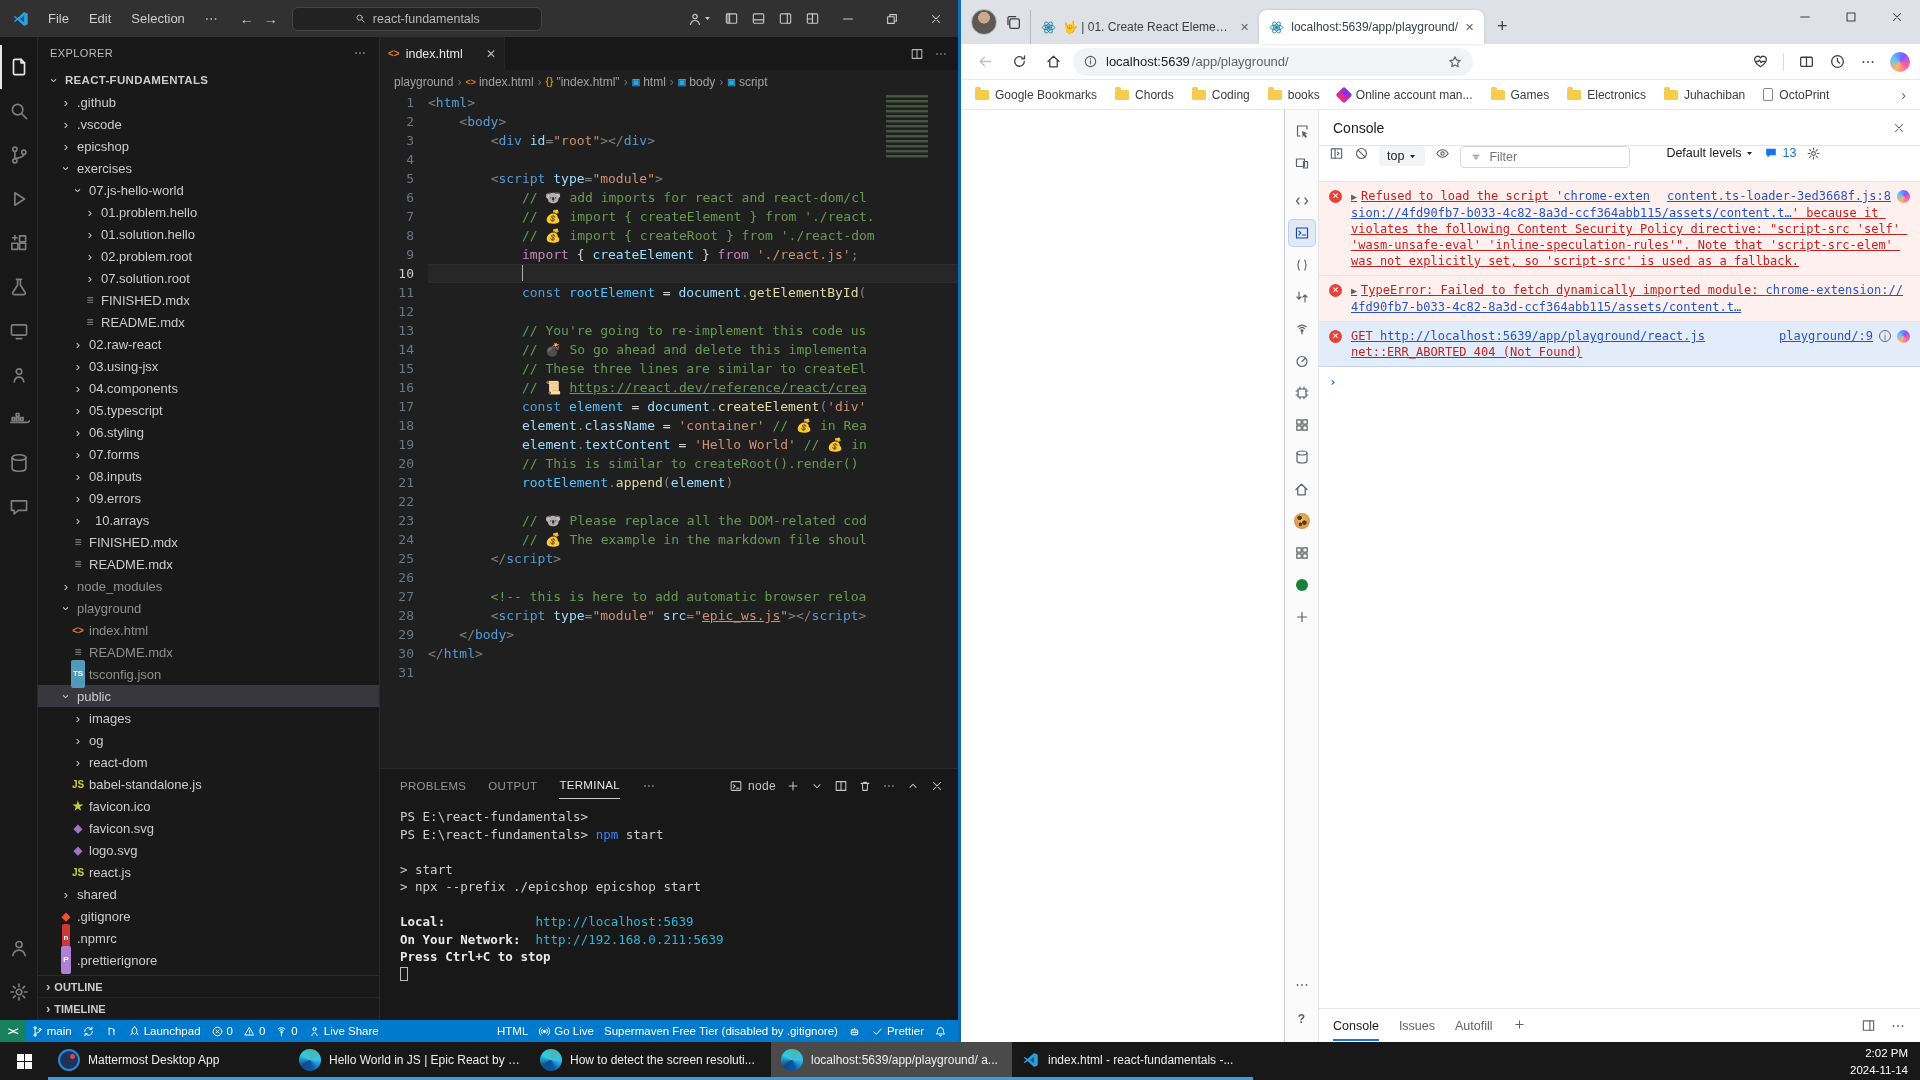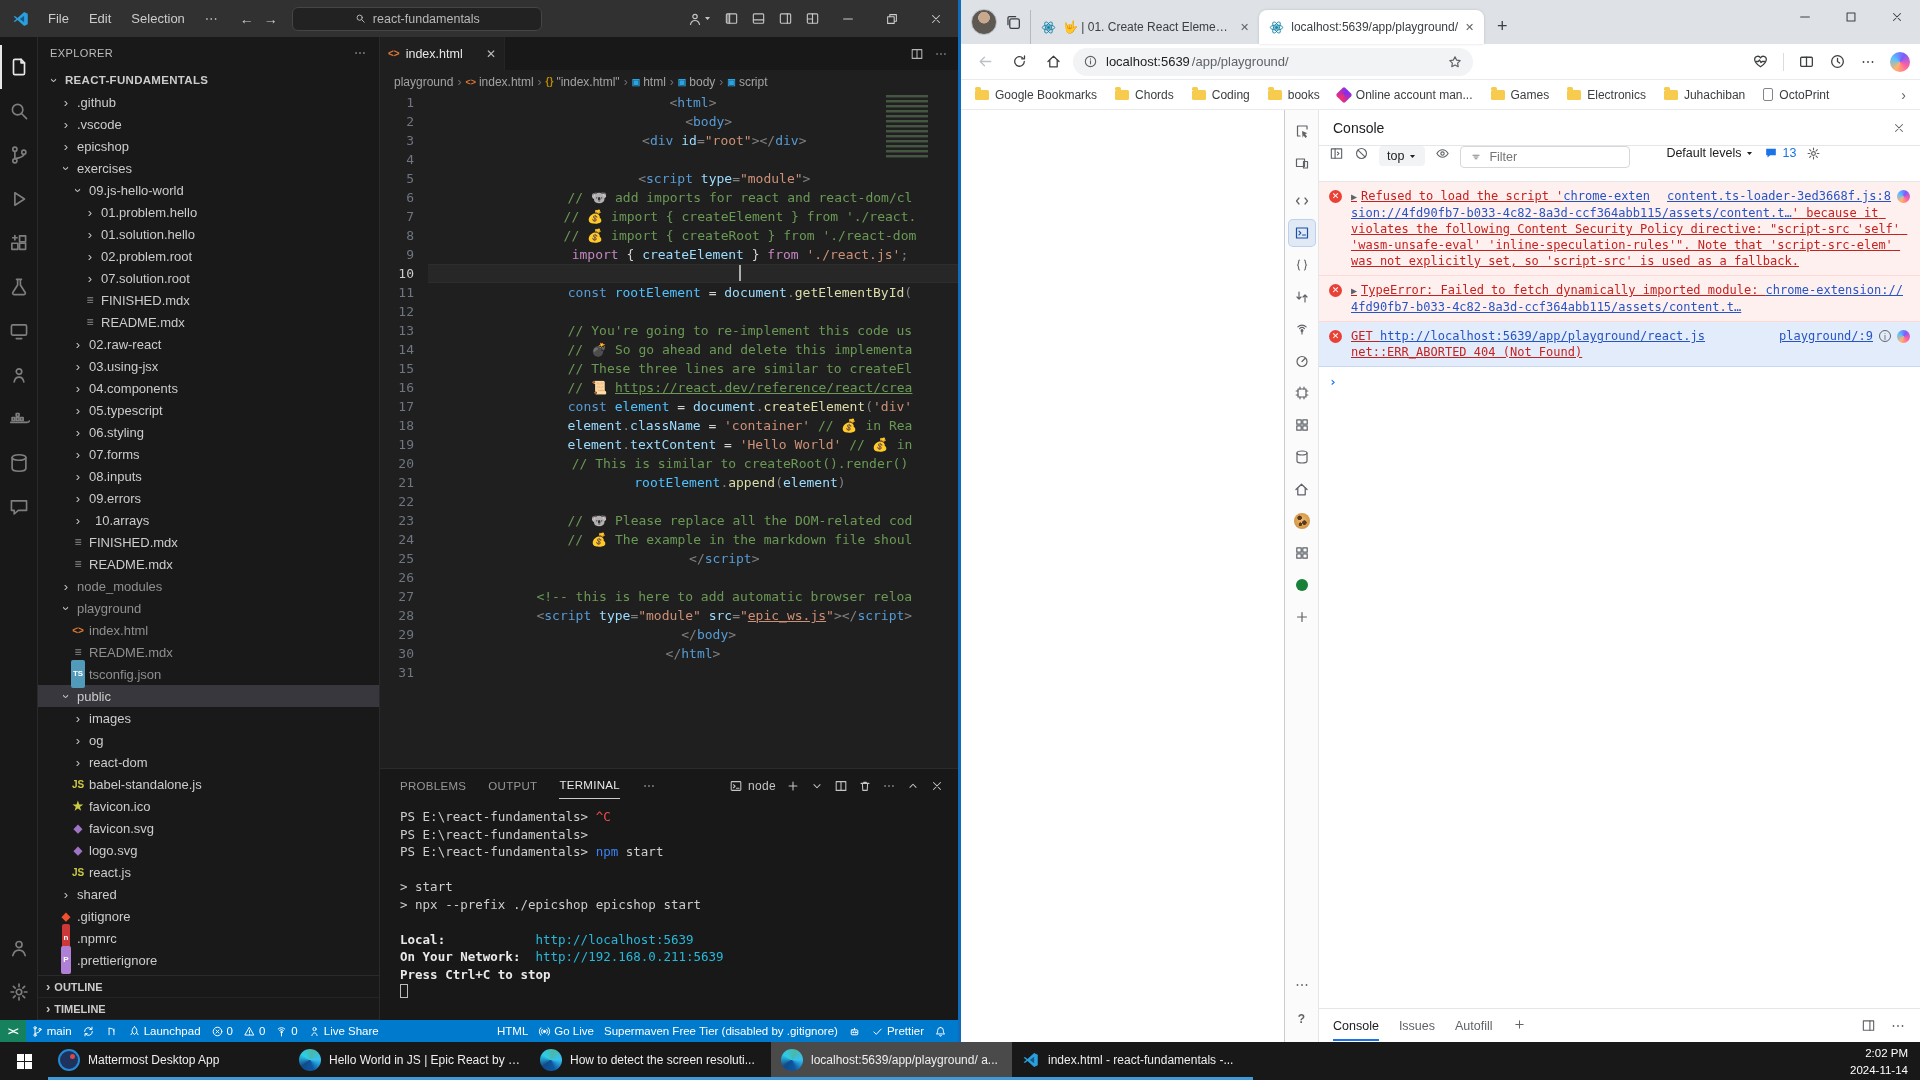--- a/index.html
+++ b/index.html
@@ -55,21 +55,21 @@
   .etab .close { margin-left:auto; color:#bbb; font-size:12px; }
   .tab-actions { margin-left:auto; display:flex; align-items:center; gap:10px; padding-right:10px; color:#b5b5b5; }
   .breadcrumb { height:23px; display:flex; align-items:center; gap:4px; padding:0 14px; font-size:12px; color:#a3a3a3; white-space:nowrap; }
   .breadcrumb .sep { color:#6e6e6e; font-size:12px; }
   .bc-ico { font-size:9px; font-weight:bold; }
   .codewrap { height:675px; position:relative; display:flex; overflow:hidden; font-family:"DejaVu Sans Mono",monospace; font-size:13px; line-height:19px; }
   .gutter { width:48px; text-align:right; color:#6e7681; user-select:none; padding-right:0; }
   .gutter div { height:19px; padding-right:14px; }
   .gutter div.on { color:#cccccc; }
   .codelines { flex:1; position:relative; min-width:0; }
-  .cl { height:19px; white-space:pre; overflow:hidden;text-align:center; }
+  .cl { height:19px; white-space:pre; overflow:hidden; }
   .cl.active { background:rgba(255,255,255,.04); box-shadow:inset 0 1px 0 #2d2d2d, inset 0 -1px 0 #2d2d2d; }
   .tok.g { color:#808080; } .tok.t { color:#569cd6; } .tok.a { color:#9cdcfe; }
   .tok.s { color:#ce9178; } .tok.c { color:#6a9955; } .tok.k { color:#c586c0; }
   .tok.kb { color:#569cd6; } .tok.v { color:#9cdcfe; } .tok.vc { color:#4fc1ff; }
   .tok.f { color:#dcdcaa; } .tok.p { color:#d4d4d4; }
   .tok.lnk { color:#6a9955; text-decoration:underline; }
   .tok.slnk { color:#ce9178; text-decoration:underline; }
   .ccur { display:inline-block; width:1.5px; height:16px; background:#aeafad; vertical-align:-3px; }
   .minimap { position:absolute; right:14px; top:2px; width:58px; height:64px; opacity:.85;
     background-image:repeating-linear-gradient(to bottom, rgba(110,150,100,.55) 0 2px, rgba(130,130,130,.25) 2px 3px, transparent 3px 5px);
@@ -388,21 +388,21 @@
             <div class="trow" style="padding-left: 20px;">
               <span class="slot">
                 <span class="chev open">›</span>
               </span>
               <span class="tlabel" style="margin-left: 3px;">exercises</span>
             </div>
             <div class="trow" style="padding-left: 32px;">
               <span class="slot">
                 <span class="chev open">›</span>
               </span>
-              <span class="tlabel" style="margin-left: 3px;">09.js-hello-world</span>
+              <span class="tlabel" style="margin-left: 3px;">07.js-hello-world</span>
             </div>
             <div class="trow" style="padding-left: 44px;">
               <span class="slot">
                 <span class="chev">›</span>
               </span>
               <span class="tlabel" style="margin-left: 3px;">01.problem.hello</span>
             </div>
             <div class="trow" style="padding-left: 44px;">
               <span class="slot">
                 <span class="chev">›</span>
@@ -797,21 +797,20 @@
                   </svg>
                 </span>
                 <span class="icon ">
                   <svg width="14" height="14" viewBox="0 0 16 16" fill="none" stroke="currentColor" stroke-width="1.2" stroke-linecap="round" stroke-linejoin="round">
                     <path d="M4 4l8 8M12 4l-8 8"></path>
                   </svg>
                 </span>
               </div>
             </div>
           <div class="terminal" id="term">
-              <div class="tl"><span class="tok tp">PS E:\react-fundamentals&gt; </span><span class="tok tr">^C</span></div>
               <div class="tl"><span class="tok tp">PS E:\react-fundamentals&gt; </span></div>
               <div class="tl"><span class="tok tp">PS E:\react-fundamentals&gt; </span><span class="tok ty">npm</span><span class="tok tp"> start</span></div>
               <div class="tl">&nbsp;</div>
               <div class="tl"><span class="tok tp">&gt; start</span></div>
               <div class="tl"><span class="tok tp">&gt; npx --prefix ./epicshop epicshop start</span></div>
               <div class="tl">&nbsp;</div>
               <div class="tl"><span class="tok tb">Local:</span><span class="tok tp">            </span><span class="tok tc">http://localhost:5639</span></div>
               <div class="tl"><span class="tok tb">On Your Network:</span><span class="tok tp">  </span><span class="tok tc">http://192.168.0.211:5639</span></div>
               <div class="tl"><span class="tok tb">Press Ctrl+C to stop</span></div>
               <div class="tl"><span class="tcur"></span></div>

